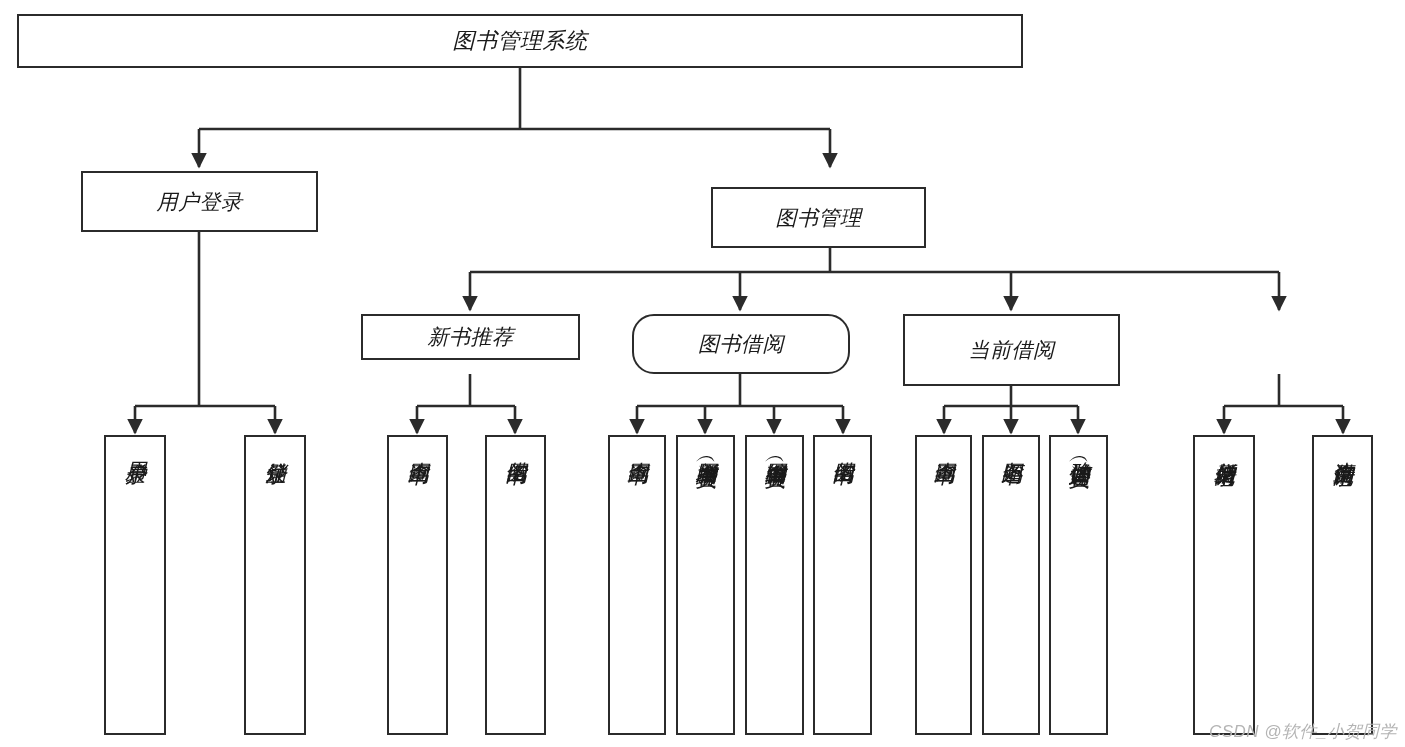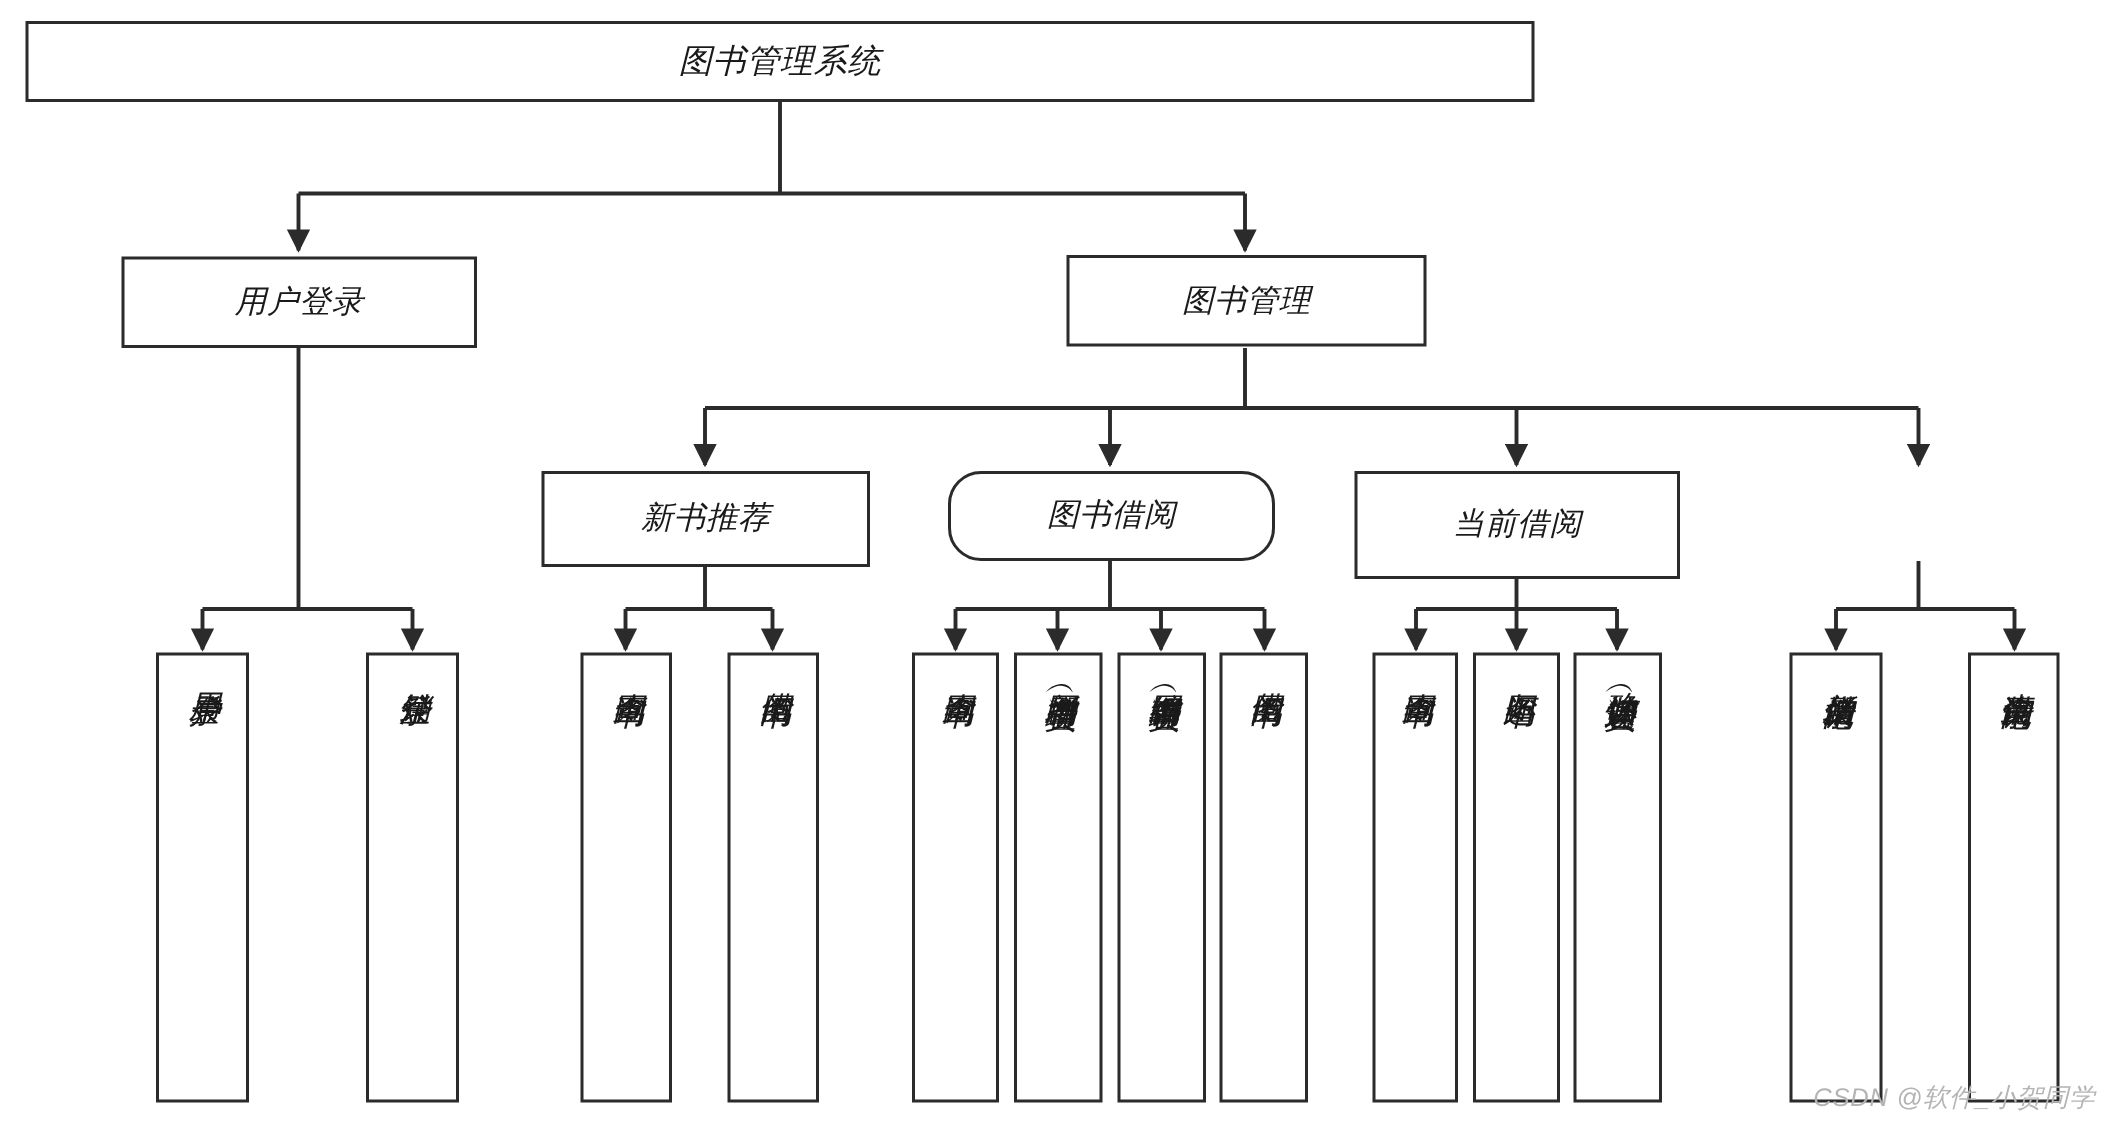--- a/index.html
+++ b/index.html
@@ -130,25 +130,25 @@
     </g>
   </svg>
 
   <div class="node h root" style="left:17px; top:14px; width:1006px; height:54px;">
     <span class="label">图书管理系统</span>
   </div>
 
   <div class="node h" style="left:81px; top:171px; width:237px; height:61px;">
     <span class="label">用户登录</span>
   </div>
-  <div class="node h" style="left:711px; top:170px; width:240px; height:61px;justify-content:center;">
+  <div class="node h" style="left:711px; top:187px; width:215px; height:61px;justify-content:center;">
     <span class="label">图书管理</span>
   </div>
 
-  <div class="node h" style="left:361px; top:314px; width:219px; height:64px;">
+  <div class="node h" style="left:361px; top:314px; width:219px; height:46px;">
     <span class="label">新书推荐</span>
   </div>
   <div class="node h" style="left:632px; top:314px; width:218px; height:60px;border-radius:22px;">
     <span class="label">图书借阅</span>
   </div>
   <div class="node h" style="left:903px; top:314px; width:217px; height:72px;">
     <span class="label">当前借阅</span>
   </div>
 
   <div class="node v" style="left:104px; top:435px; width:62px; height:300px;">

